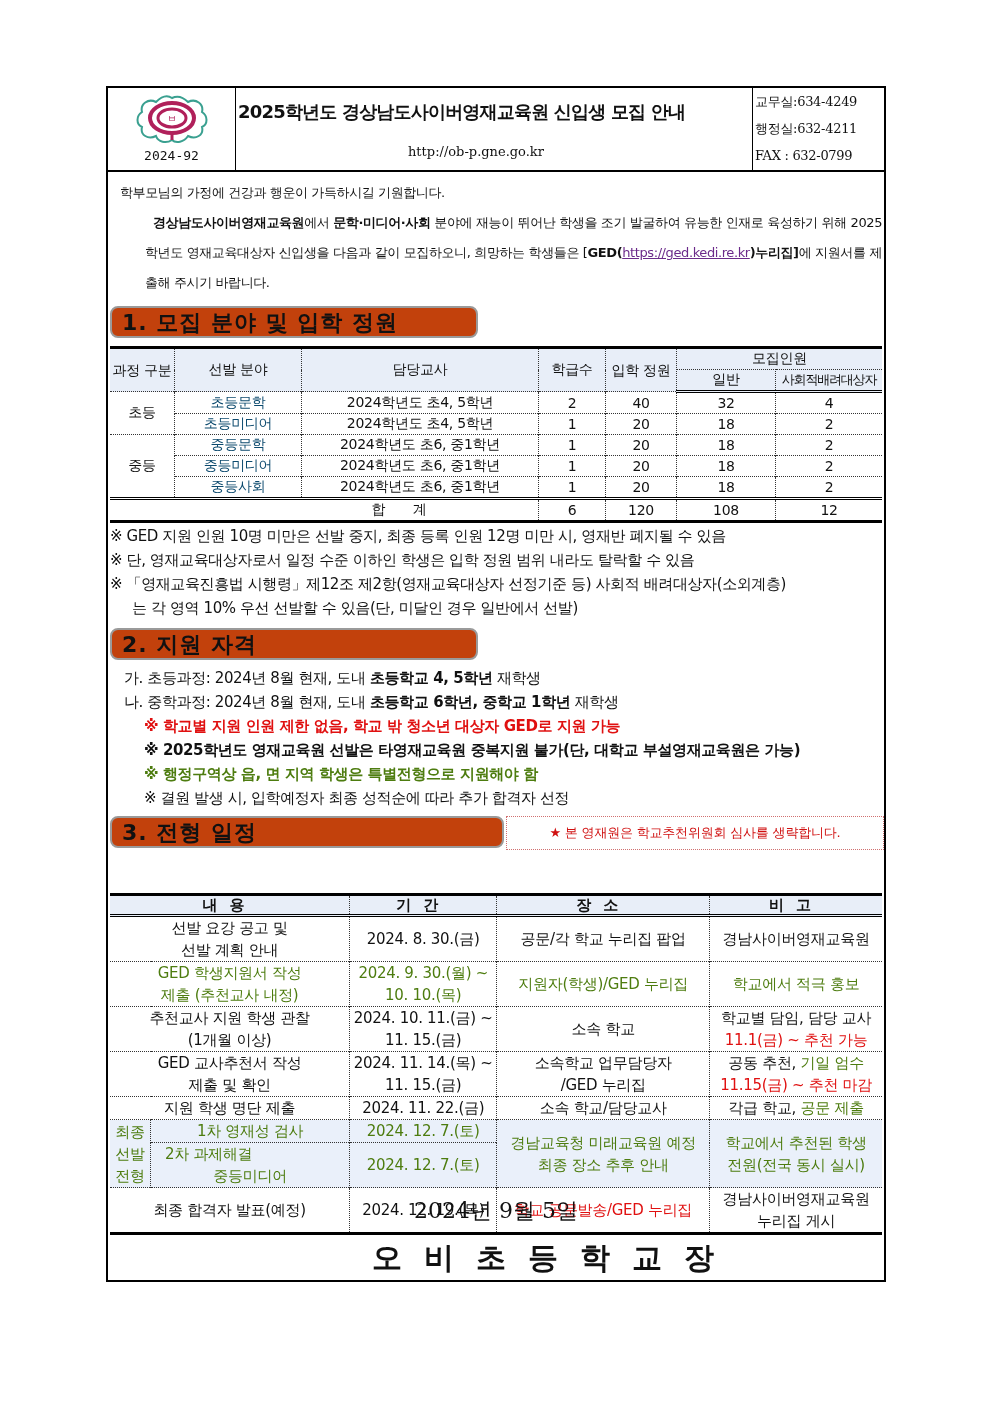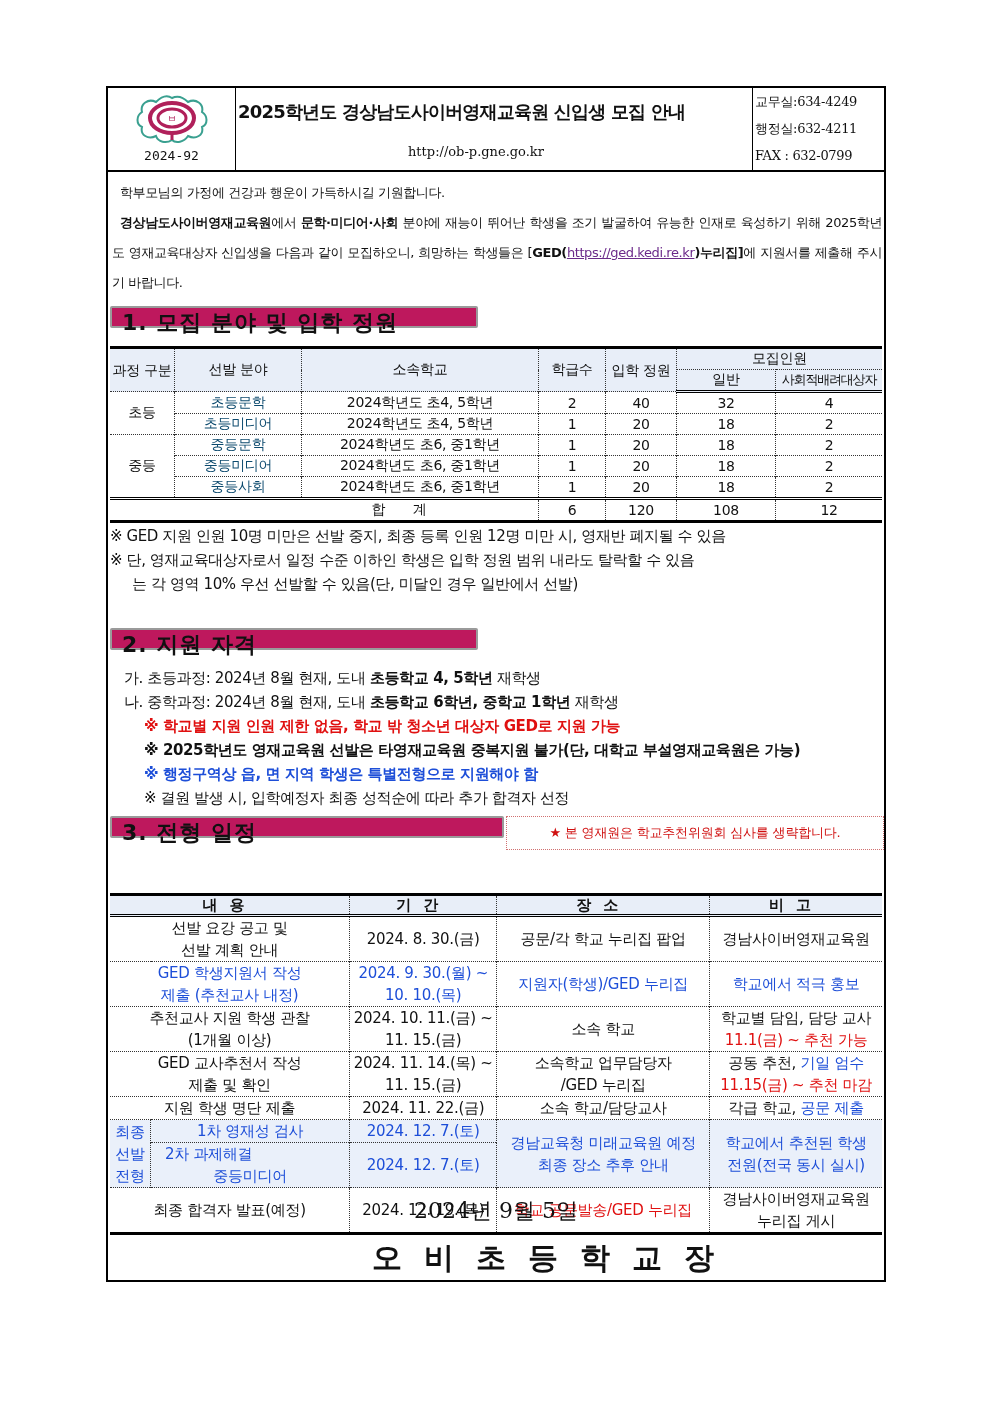--- a/index.html
+++ b/index.html
@@ -13,41 +13,41 @@
   .hdr .title { position:absolute; left:130px; top:12px; font-size:18px; font-weight:bold; letter-spacing:-0.8px; }
   .hdr .url { position:absolute; left:300px; top:56px; font-family:"DejaVu Serif", serif; font-size:13px; }
   .hdr .contact { position:absolute; left:644px; top:0; width:132px; height:82px; border-left:1px solid #000; font-family:"DejaVu Serif", serif; font-size:13px; }
   .hdr .contact div { height:27px; line-height:27px; padding-left:2px; white-space:nowrap; letter-spacing:-0.3px; }
   
   .intro { position:absolute; left:4px; top:90px; width:770px; font-size:13px; line-height:30px; letter-spacing:-0.4px; }
   .intro p { margin:0; }
   .intro .ind { padding-left:8px; }
   .link { color:#6b2a8a; text-decoration:underline; }
   
-  .sec { position:absolute; left:2px; height:22px; width:368px; background:#be185d; border:2px solid #9a9a9a; border-radius:2px; box-sizing:border-box; font-size:22px; font-weight:bold; line-height:30px; padding-left:10px; letter-spacing:1px; }
+  .sec { position:absolute; left:2px; height:32px; width:368px; background:#c2410c; border:2px solid #9a9a9a; border-radius:8px; box-sizing:border-box; font-size:22px; font-weight:bold; line-height:30px; padding-left:10px; letter-spacing:1px; }
   
   table { border-collapse:collapse; position:absolute; font-size:14px; letter-spacing:-0.3px; }
   .t1 { left:2px; top:258px; width:772px; }
   .t1 td, .t1 th { border-left:1px dotted #333; border-right:1px dotted #333; text-align:center; padding:0; font-weight:normal; }
   .t1 thead tr:first-child th { border-top:3px solid #000; }
   .t1 th { background:#e8eef8; height:20px; }
   .t1 thead tr:last-child th { border-bottom:3px double #000; }
   .t1 tbody td { height:20px; border-top:1px dotted #333; }
   .t1 .blue { color:#0c4a6e; }
   .t1 tfoot td { height:20px; border-top:3px double #000; border-bottom:3px solid #000; }
   .t1 td:first-child, .t1 th:first-child { border-left:none; }
   .t1 td:last-child, .t1 th:last-child { border-right:none; }
   
   .notes { position:absolute; left:2px; top:436px; width:772px; font-size:15px; line-height:24px; letter-spacing:-0.4px; }
   .notes p { margin:0; }
   
   .quals { position:absolute; left:16px; top:578px; width:760px; font-size:15px; line-height:24px; letter-spacing:-0.4px; }
   .quals p { margin:0; }
   .red { color:#e01010; }
-  .blu { color:#1d4ed8; }
+  .blu { color:#4d7c0f; }
   .ul { }
   
   .notebox { position:absolute; left:398px; top:728px; width:378px; height:34px; border:1px dotted #d07070; box-sizing:border-box; color:#d01010; font-size:13px; line-height:32px; text-align:center; letter-spacing:-0.2px; }
   
   .t2 { left:2px; top:805px; width:772px; font-size:15px; }
   .t2 td, .t2 th { border-left:1px dotted #333; border-right:1px dotted #333; border-top:1px dotted #333; text-align:center; padding:0; line-height:22px; }
   .t2 th { background:#e8eef8; border-top:3px solid #000; border-bottom:3px double #000; font-weight:bold; letter-spacing:12px; height:18px; line-height:18px; }
   .t2 td:first-child, .t2 th:first-child { border-left:none; }
   .t2 td:last-child, .t2 th:last-child { border-right:none; }
   .t2 .shade td { background:#eaf0fa; }
@@ -76,33 +76,33 @@
     <div class="url">http://ob-p.gne.go.kr</div>
     <div class="contact">
       <div>교무실:634-4249</div>
       <div>행정실:632-4211</div>
       <div>FAX : 632-0799</div>
     </div>
   </div>
 
   <div class="intro">
     <p class="ind">학부모님의 가정에 건강과 행운이 가득하시길 기원합니다.</p>
-    <p style="text-align:justify;">
+    <p style="text-align:justify;margin-left:33px;">
       <span style="padding-left:8px;"></span><b>경상남도사이버영재교육원</b><span>에서 </span><b>문학·미디어·사회</b><span> 분야에 재능이 뛰어난 학생을 조기 발굴하여 유능한 인재로 육성하기 위해 2025학년도 영재교육대상자 신입생을 다음과 같이 모집하오니, 희망하는 학생들은 [</span><b>GED(</b><span class="link">https://ged.kedi.re.kr</span><b>)누리집]</b><span>에 지원서를 제출해 주시기 바랍니다.</span>
     </p>
   </div>
 
   <div class="sec" style="top:218px;">1. 모집 분야 및 입학 정원</div>
 
   <table class="t1">
     <thead>
       <tr>
         <th rowspan="2" style="width:64px;line-height:15px;">과정 구분</th>
         <th rowspan="2" style="width:126px;">선발 분야</th>
-        <th rowspan="2" style="width:236px;">소속학교</th>
+        <th rowspan="2" style="width:236px;">담당교사</th>
         <th rowspan="2" style="width:66px;">학급수</th>
         <th rowspan="2" style="width:70px;line-height:20px;">입학 정원</th>
         <th colspan="2">모집인원</th>
       </tr>
       <tr>
         <th style="width:98px;border-top:1px dotted #333;">일반</th>
         <th style="border-top:1px dotted #333;font-size:13px;letter-spacing:-1.2px;">사회적배려대상자</th>
       </tr>
     </thead>
     <tbody>
@@ -156,20 +156,21 @@
         <td>120</td>
         <td>108</td>
         <td>12</td>
       </tr>
     </tfoot>
   </table>
 
   <div class="notes">
     <p>※ GED 지원 인원 10명 미만은 선발 중지, 최종 등록 인원 12명 미만 시, 영재반 폐지될 수 있음</p>
     <p>※ 단, 영재교육대상자로서 일정 수준 이하인 학생은 입학 정원 범위 내라도 탈락할 수 있음</p>
+    <p>※ 「영재교육진흥법 시행령」제12조 제2항(영재교육대상자 선정기준 등) 사회적 배려대상자(소외계층)</p>
     <p style="padding-left:22px;">는 각 영역 10% 우선 선발할 수 있음(단, 미달인 경우 일반에서 선발)</p>
   </div>
 
   <div class="sec" style="top:540px;">2. 지원 자격</div>
 
   <div class="quals">
     <p><span>가. 초등과정: 2024년 8월 현재, 도내 </span><b>초등학교 4, 5학년</b><span> 재학생</span></p>
     <p><span>나. 중학과정: 2024년 8월 현재, 도내 </span><b>초등학교 6학년, 중학교 1학년</b><span> 재학생</span></p>
     <p style="padding-left:20px;"><span class="red ul" style="font-weight:bold;">※ 학교별 지원 인원 제한 없음, 학교 밖 청소년 대상자 GED로 지원 가능</span></p>
     <p style="padding-left:20px;"><span class="ul" style="font-weight:bold;">※ 2025학년도 영재교육원 선발은 타영재교육원 중복지원 불가(단, 대학교 부설영재교육원은 가능)</span></p>

